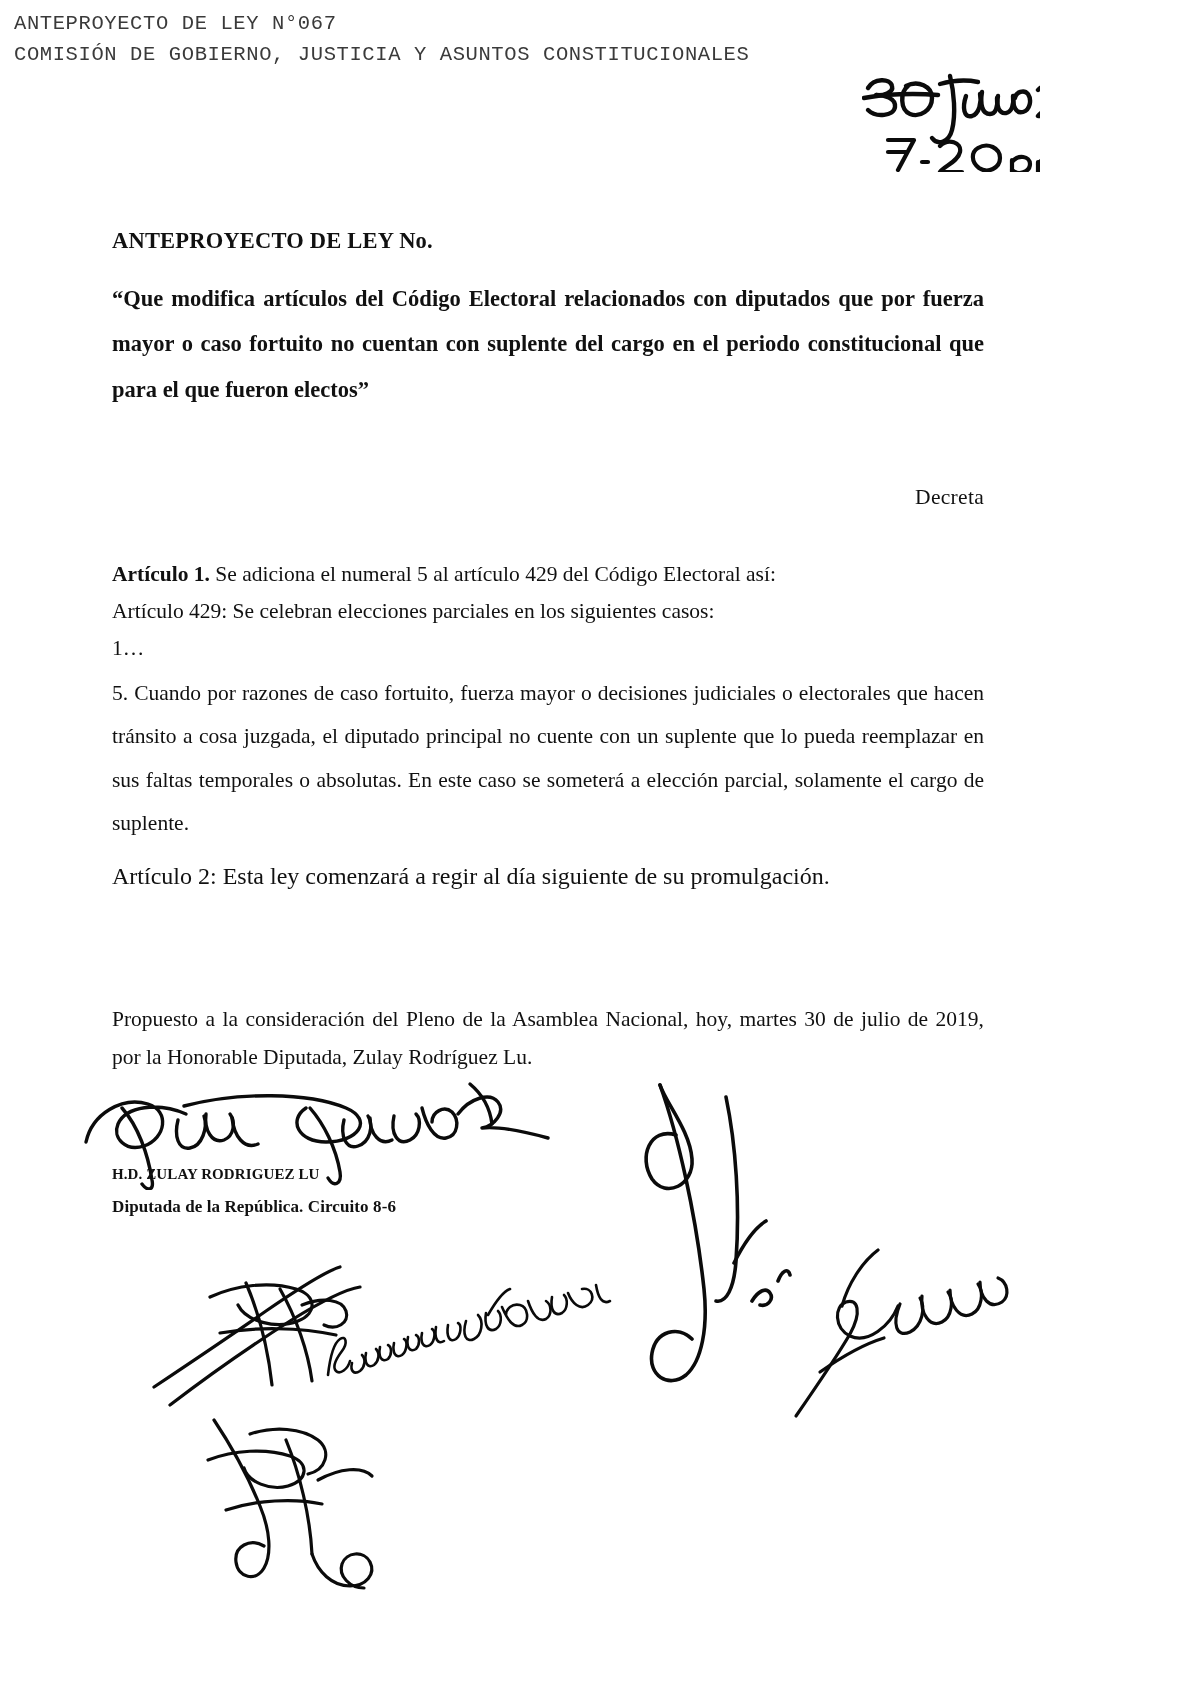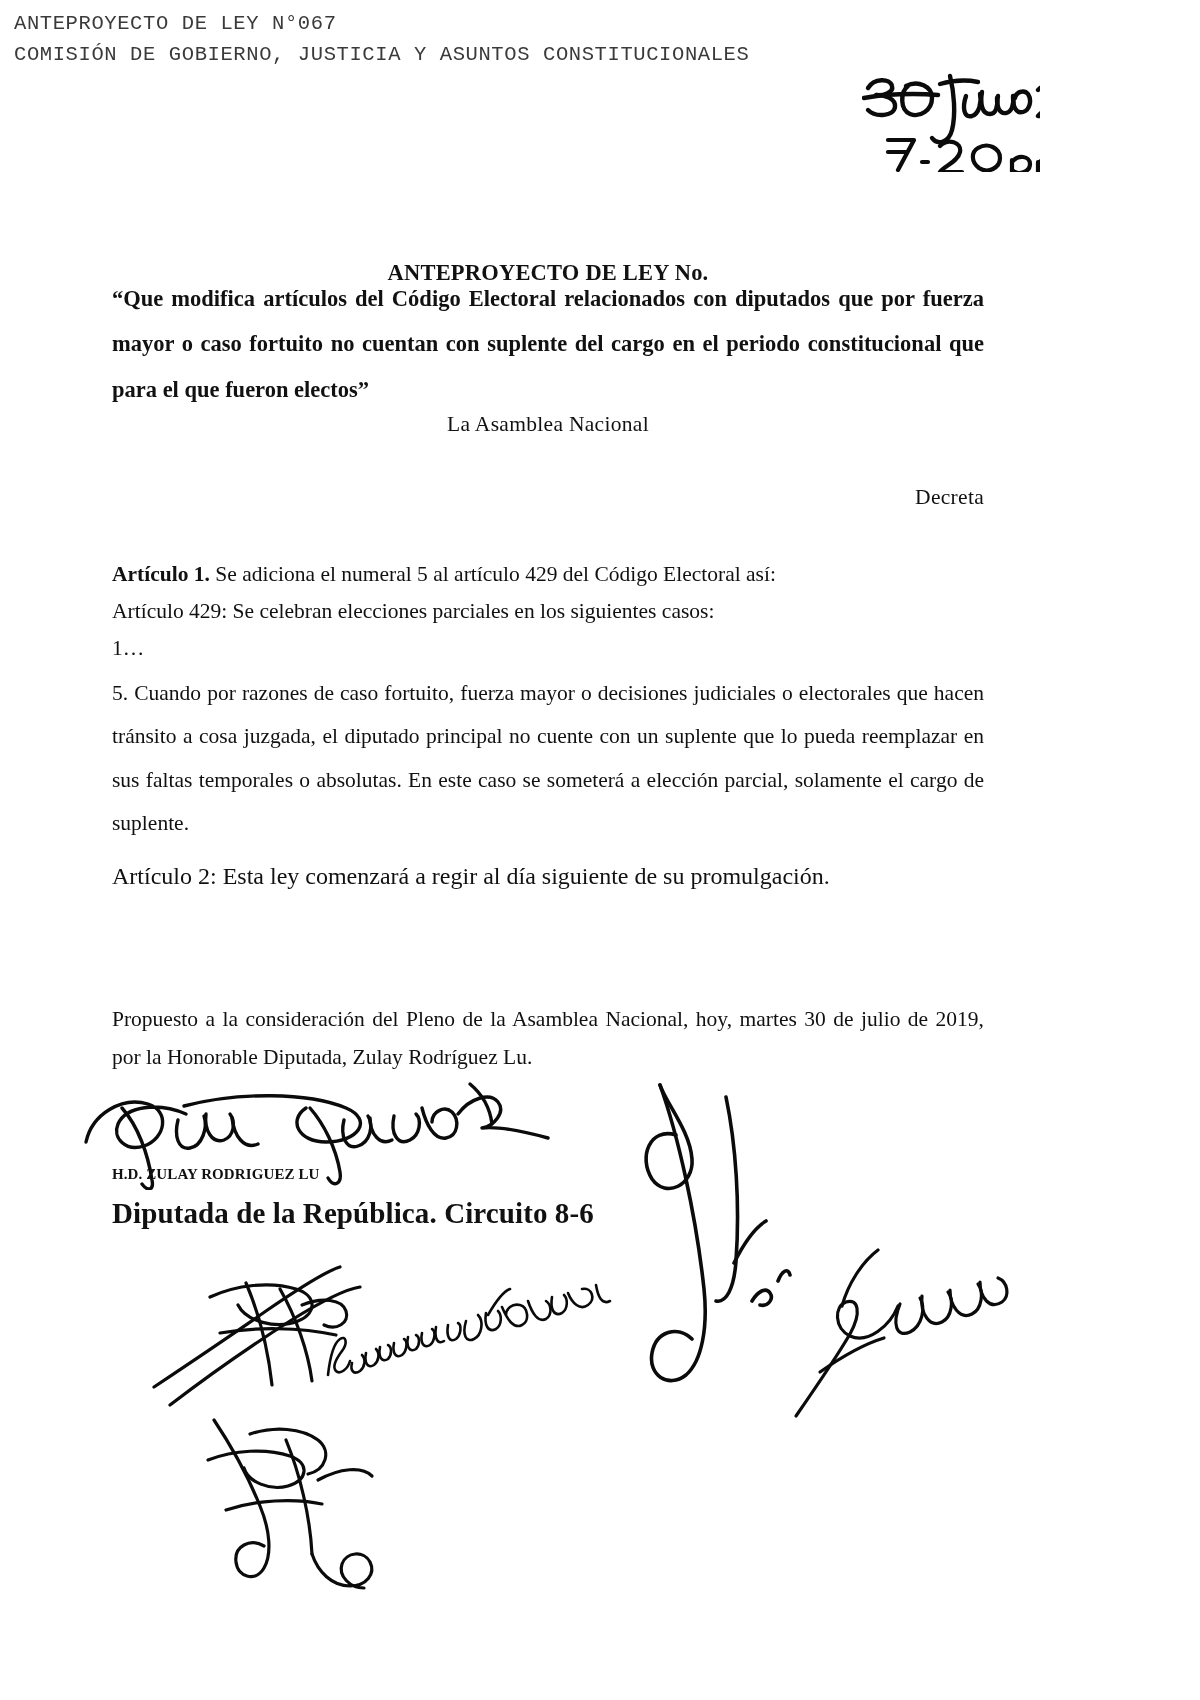--- a/index.html
+++ b/index.html
@@ -42,25 +42,24 @@
 
   
   .doc-col {
     position: absolute;
     left: 112px;
     width: 872px;
   }
 
   #title-main {
     top: 228px;
-    text-align: center;
+    text-align: left;
     font-weight: bold;
     font-size: 22.5px;
     letter-spacing: 0.2px;
-    margin-top: 32px;
   }
 
   #title-quoted {
     top: 276px;
     font-weight: bold;
     font-size: 22.5px;
     line-height: 2.02;
     text-align: justify;
     text-justify: inter-word;
   }
@@ -154,21 +153,21 @@
     font-weight: bold;
     font-size: 15px;
     letter-spacing: 0.1px;
     white-space: nowrap;
   }
   #signer-role {
     position: absolute;
     left: 112px;
     top: 1197px;
     font-weight: bold;
-    font-size: 29px;
+    font-size: 17px;
     letter-spacing: 0.1px;
     white-space: nowrap;
   }
 
   .ink { fill: none; stroke: #0b0b0b; stroke-linecap: round; stroke-linejoin: round; }
 </style>
 </head>
 <body>
 
 <div id="page">
@@ -208,21 +207,20 @@
         <path d="M150 98 C150 112, 150 120, 150 124 M150 100 C156 92, 168 94, 168 102 C168 110, 156 114, 150 108"></path>
         <path d="M176 100 C176 110, 176 114, 176 116 M176 102 C180 96, 188 96, 188 104 L188 114 M188 104 C192 97, 200 97, 200 105 L200 114"></path>
       </g>
     </svg>
   </div>
 
   <div class="doc-col" id="title-main">ANTEPROYECTO DE LEY No.</div>
 
   <div class="doc-col" id="title-quoted">“Que modifica artículos del Código Electoral relacionados con diputados que por fuerza mayor o caso fortuito no cuentan con suplente del cargo en el periodo constitucional que para el que fueron electos”</div>
 
-  <div class="doc-col" id="assembly-line">La Asamblea Nacional</div>
   <div class="doc-col" id="decree-line">Decreta</div>
 
   <div class="doc-col" id="article1-block">
     <div>
       <span class="lead">Artículo 1.</span>
       <span>Se adiciona el numeral 5 al artículo 429 del Código Electoral así:</span>
     </div>
     <div>Artículo 429: Se celebran elecciones parciales en los siguientes casos:</div>
     <div>1…</div>
   </div>

